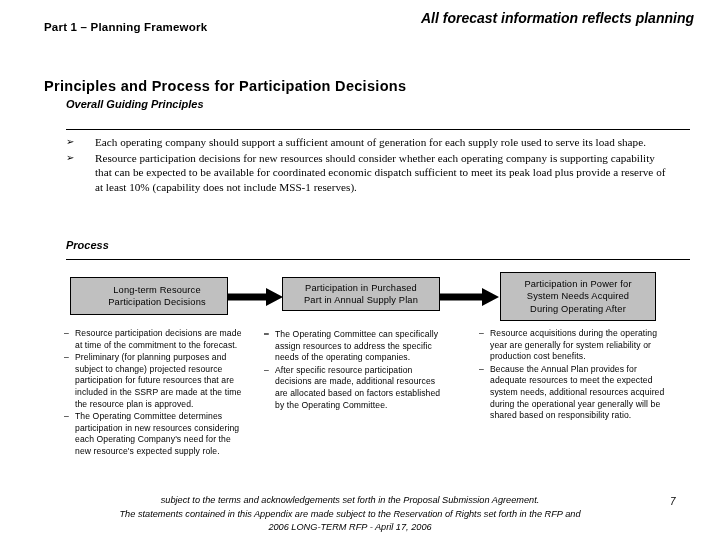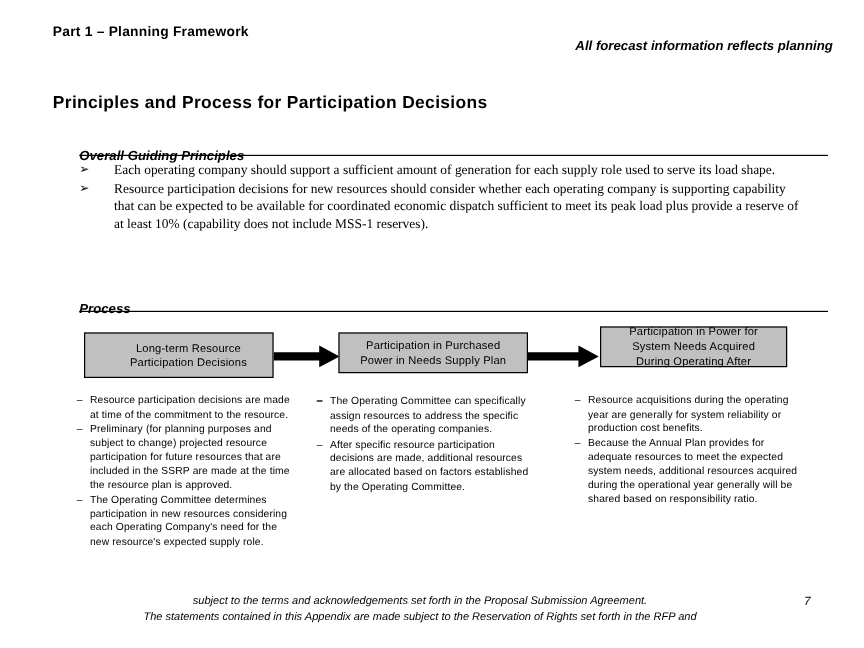--- a/index.html
+++ b/index.html
@@ -29,24 +29,24 @@
     left: 44px;
     top: 21px;
     font-size: 11.5px;
     font-weight: bold;
     letter-spacing: 0.2px;
     white-space: nowrap;
   }
   .hdr-right {
     position: absolute;
     right: 26px;
-    top: 33px;
+    top: 12px;
     width: 300px;
     text-align: right;
-    font-size: 11px;
+    font-size: 14px;
     font-weight: bold;
     font-style: italic;
     line-height: 12px;
   }
 
   
   .main-title {
     position: absolute;
     left: 44px;
     top: 61px;
@@ -161,71 +161,71 @@
 
 <div class="page">
 
   <div class="hdr-left">Part 1 – Planning Framework</div>
   <div class="hdr-right">
     <div>All forecast information reflects planning</div>
   </div>
 
   <div class="main-title">Principles and Process for Participation Decisions</div>
 
-  <div class="sec-head" style="left:66px; top:124px;">Overall Guiding Principles</div>
+  <div class="sec-head" style="left:66px; top:98px;">Overall Guiding Principles</div>
   <div class="sec-rule" style="left:66px; top:129px; width:624px;"></div>
 
   <div class="principles">
     <div class="pbullet">
       <span class="glyph">➢</span>
       <span>Each operating company should support a sufficient amount of generation for each supply role used to serve its load shape.</span>
     </div>
     <div class="pbullet">
       <span class="glyph">➢</span>
       <span>Resource participation decisions for new resources should consider whether each operating company is supporting capability that can be expected to be available for coordinated economic dispatch sufficient to meet its peak load plus provide a reserve of at least 10% (capability does not include MSS-1 reserves).</span>
     </div>
   </div>
 
-  <div class="sec-head" style="left:66px; top:239px;margin-top:13px;">Process</div>
+  <div class="sec-head" style="left:66px; top:239px;">Process</div>
   <div class="sec-rule" style="left:66px; top:259px; width:624px;"></div>
 
   <div class="pbox" style="left:70px; top:277px; width:158px; height:38px;padding-left:16px;">
     <span>
       <span>Long-term Resource</span>
       <span>Participation Decisions</span>
     </span>
   </div>
 
   <svg class="arrow" style="left:228px; top:286px; width:56px;" viewBox="0 0 56 22">
     <path d="M0 7.5 H38 V2 L55 11 L38 20 V14.5 H0 Z" fill="#000000"></path>
   </svg>
 
   <div class="pbox" style="left:282px; top:277px; width:158px; height:34px;">
     <span>
       <span>Participation in Purchased</span>
-      <span>Power in Needs Supply Plan</span>
+      <span>Part in Annual Supply Plan</span>
     </span>
   </div>
 
   <svg class="arrow" style="left:440px; top:286px; width:60px;" viewBox="0 0 60 22">
     <path d="M0 7.5 H42 V2 L59 11 L42 20 V14.5 H0 Z" fill="#000000"></path>
   </svg>
 
-  <div class="pbox" style="left:500px; top:272px; width:156px; height:34px;">
+  <div class="pbox" style="left:500px; top:272px; width:156px; height:49px;">
     <span>
       <span>Participation in Power for</span>
       <span>System Needs Acquired</span>
       <span>During Operating After</span>
     </span>
   </div>
 
   <div class="col col1">
     <div class="dbullet">
       <span class="dash">–</span>
-      <span>Resource participation decisions are made at time of the commitment to the resource.</span>
+      <span>Resource participation decisions are made at time of the commitment to the forecast.</span>
     </div>
     <div class="dbullet">
       <span class="dash">–</span>
       <span>Preliminary (for planning purposes and subject to change) projected resource participation for future resources that are included in the SSRP are made at the time the resource plan is approved.</span>
     </div>
     <div class="dbullet">
       <span class="dash">–</span>
       <span>The Operating Committee determines participation in new resources considering each Operating Company's need for the new resource's expected supply role.</span>
     </div>
   </div>
@@ -251,16 +251,17 @@
     </div>
     <div class="dbullet">
       <span class="dash">–</span>
       <span>Because the Annual Plan provides for adequate resources to meet the expected system needs, additional resources acquired during the operational year generally will be shared based on responsibility ratio.</span>
     </div>
   </div>
 
   <div class="footer">
     <div>subject to the terms and acknowledgements set forth in the Proposal Submission Agreement.</div>
     <div>The statements contained in this Appendix are made subject to the Reservation of Rights set forth in the RFP and</div>
+    <div>2006 LONG-TERM RFP - April 17, 2006</div>
   </div>
   <div class="pagenum">7</div>
 
 </div>
 
 </body></html>

